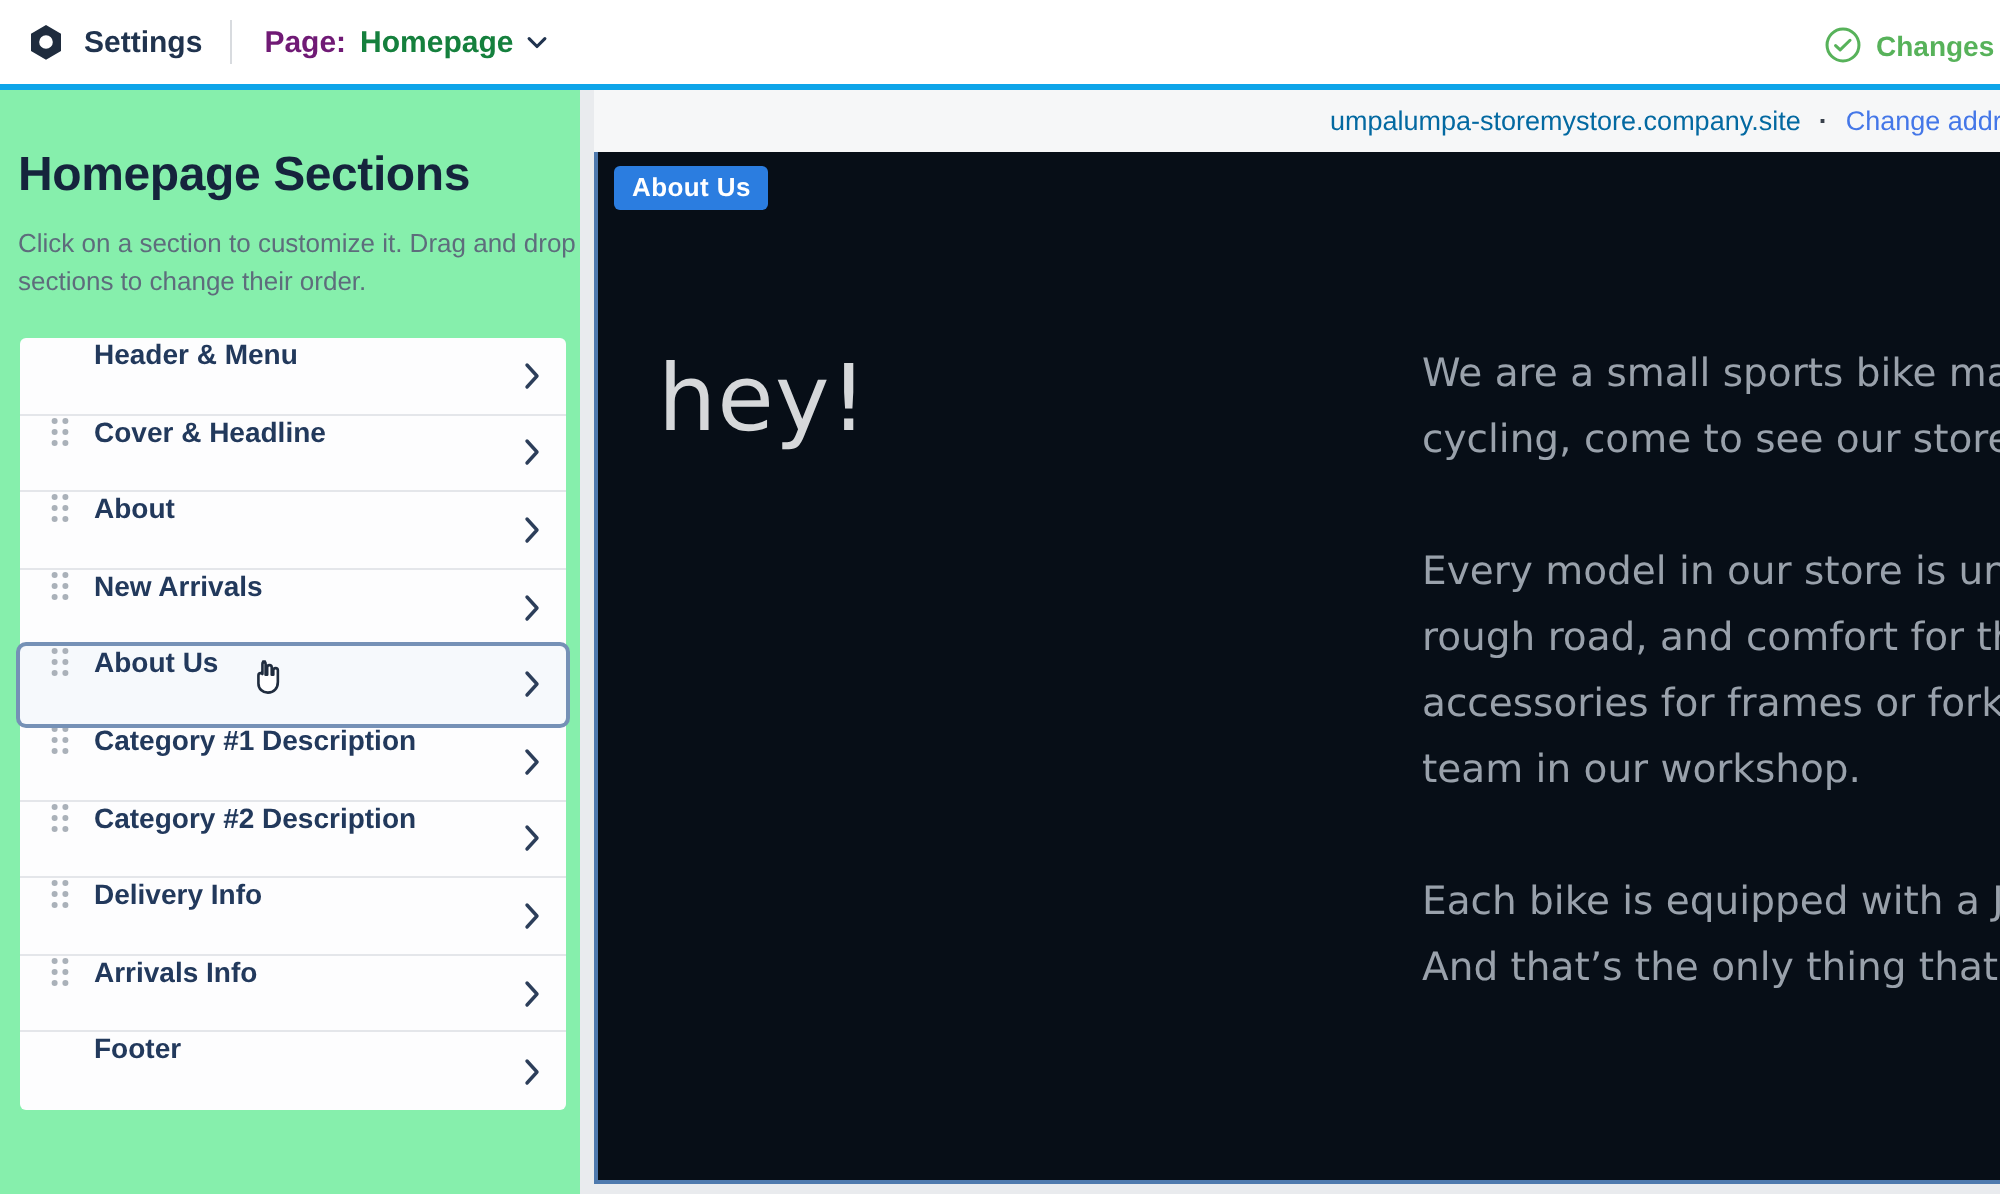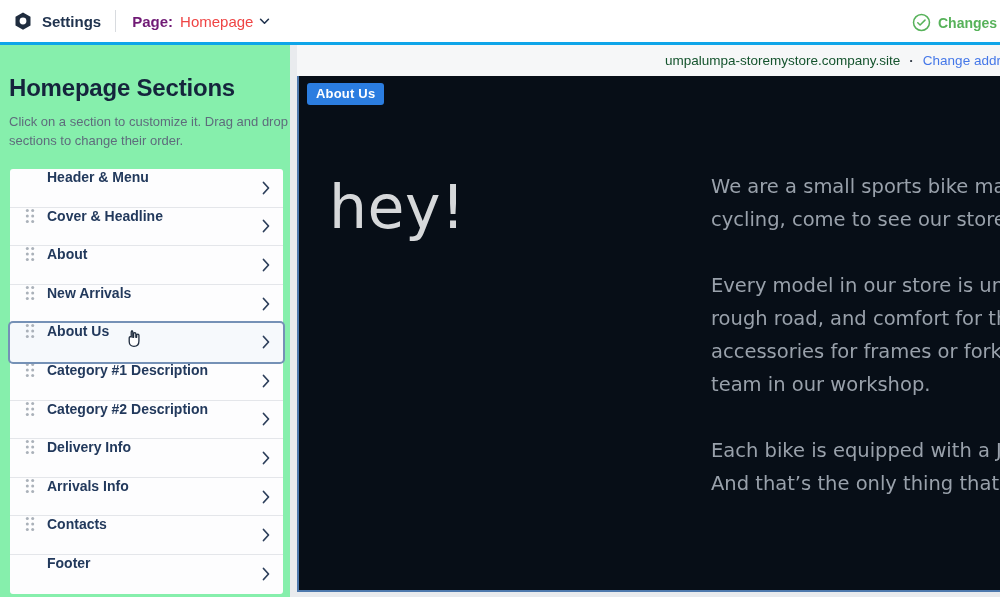--- a/index.html
+++ b/index.html
@@ -7,21 +7,21 @@
   body { position:relative; background:#e9ebee; font-family:"Liberation Sans", sans-serif; }
 
   
   .topbar { position:absolute; top:0; left:0; width:1000px; height:45px;
             background:#ffffff; border-bottom:3px solid #0ea5e9;
             display:flex; align-items:center; z-index:5; }
   .logo { margin-left:13px; width:20px; height:20px; display:flex; }
   .settings-label { margin-left:9px; font-size:15px; font-weight:700; color:#20334e; }
   .tb-divider { width:1px; height:22px; background:#d8dbdf; margin:0 16px 0 14px; }
   .page-label { font-size:15px; font-weight:600; color:#701a75; }
-  .page-value { font-size:15px; font-weight:400; color:#ef4444; margin-left:7px; }
+  .page-value { font-size:15px; font-weight:700; color:#15803d; margin-left:7px; }
   .page-chevron { margin-left:6px; display:flex; }
   .saved-group { position:absolute; left:912px; top:0; height:45px;
                  display:flex; align-items:center; white-space:nowrap; }
   .saved-text { margin-left:7px; font-size:14px; font-weight:600; color:#57b25a; }
 
   
   .sidebar { position:absolute; top:45px; left:0; width:290px; height:552px;
              background:#86efac; }
   .sb-title { position:absolute; left:9px; top:29px; font-size:24px; font-weight:800;
               color:#15243c; letter-spacing:-0.2px; }
@@ -37,31 +37,31 @@
   .row-chevron { position:absolute; right:13px; top:50%; transform:translateY(-50%); display:flex; }
   .row.selected { background:#f6f9fc; box-shadow:0 0 0 2px #7591b6; border-radius:3px;
                   z-index:2; border-bottom-color:transparent; }
   .cursor-icon { margin-left:14px; width:21px; height:21px; transform:translateY(5px); }
 
   
   .preview { position:absolute; top:45px; left:297px; width:703px; height:552px; }
   .address-bar { position:absolute; top:0; left:0; right:0; height:31px; background:#f6f7f8; }
   .address-inner { position:absolute; left:368px; top:0; height:31px;
                    display:flex; align-items:center; white-space:nowrap; }
-  .site-url { font-size:13.5px; color:#14532d;text-align:right; }
+  .site-url { font-size:13.5px; color:#0369a1;text-align:right; }
   .url-dot { font-size:13.5px; color:#39414c; margin:0 9px; font-weight:700; }
   .change-address { font-size:13.5px; color:#4477e8; }
 
   .site-section { position:absolute; top:31px; left:0; right:0; bottom:5px;
                   background:#070e17; border-left:2px solid #4e79ad;
                   border-bottom:2px solid #4e79ad; overflow:hidden; }
   .section-badge { position:absolute; left:8px; top:7px; background:#2b7de0; color:#ffffff;
                    font-size:13px; font-weight:700; padding:3px 9px 4px;
                    border-radius:3px; letter-spacing:0.2px; }
-  .hero-headline { position:absolute; left:30px; top:96px; font-size:60px; font-weight:500;
+  .hero-headline { position:absolute; left:30px; top:96px; font-size:46px; font-weight:500;
                    color:#d6d8da; font-family:"DejaVu Sans", sans-serif; letter-spacing:0.5px;text-align:right; }
   .about-text { position:absolute; left:412px; top:94px; width:600px;
                 font-family:"DejaVu Sans", sans-serif; font-size:19.5px; color:#99a1ab; }
   .para { margin-bottom:33px; }
   .para .line { line-height:33px; white-space:nowrap; }
 </style>
 </head>
 <body>
 
 <div class="topbar">
@@ -280,41 +280,20 @@
     </span>
     <span class="row-label">Arrivals Info</span>
 
     <span class="row-chevron">
       <svg viewBox="0 0 8 14" width="8" height="14">
         <path d="M1.5 1.5 L6.5 7 L1.5 12.5" fill="none" stroke="#2c3e5a" stroke-width="1.7" stroke-linecap="round" stroke-linejoin="round"></path>
       </svg>
     </span>
   </div>
       <div class="row">
-    <span class="handle">
-      <svg viewBox="0 0 10 16" width="10" height="16">
-        <g fill="#aab1b9">
-          <circle cx="2.3" cy="2.5" r="1.5"></circle>
-              <circle cx="7.7" cy="2.5" r="1.5"></circle>
-          <circle cx="2.3" cy="8" r="1.5"></circle>
-              <circle cx="7.7" cy="8" r="1.5"></circle>
-          <circle cx="2.3" cy="13.5" r="1.5"></circle>
-              <circle cx="7.7" cy="13.5" r="1.5"></circle>
-        </g>
-      </svg>
-    </span>
-    <span class="row-label">Contacts</span>
-
-    <span class="row-chevron">
-      <svg viewBox="0 0 8 14" width="8" height="14">
-        <path d="M1.5 1.5 L6.5 7 L1.5 12.5" fill="none" stroke="#2c3e5a" stroke-width="1.7" stroke-linecap="round" stroke-linejoin="round"></path>
-      </svg>
-    </span>
-  </div>
-      <div class="row">
     <span class="handle" style="visibility: hidden;">
       <svg viewBox="0 0 10 16" width="10" height="16">
         <g fill="#aab1b9">
           <circle cx="2.3" cy="2.5" r="1.5"></circle>
               <circle cx="7.7" cy="2.5" r="1.5"></circle>
           <circle cx="2.3" cy="8" r="1.5"></circle>
               <circle cx="7.7" cy="8" r="1.5"></circle>
           <circle cx="2.3" cy="13.5" r="1.5"></circle>
               <circle cx="7.7" cy="13.5" r="1.5"></circle>
         </g>

